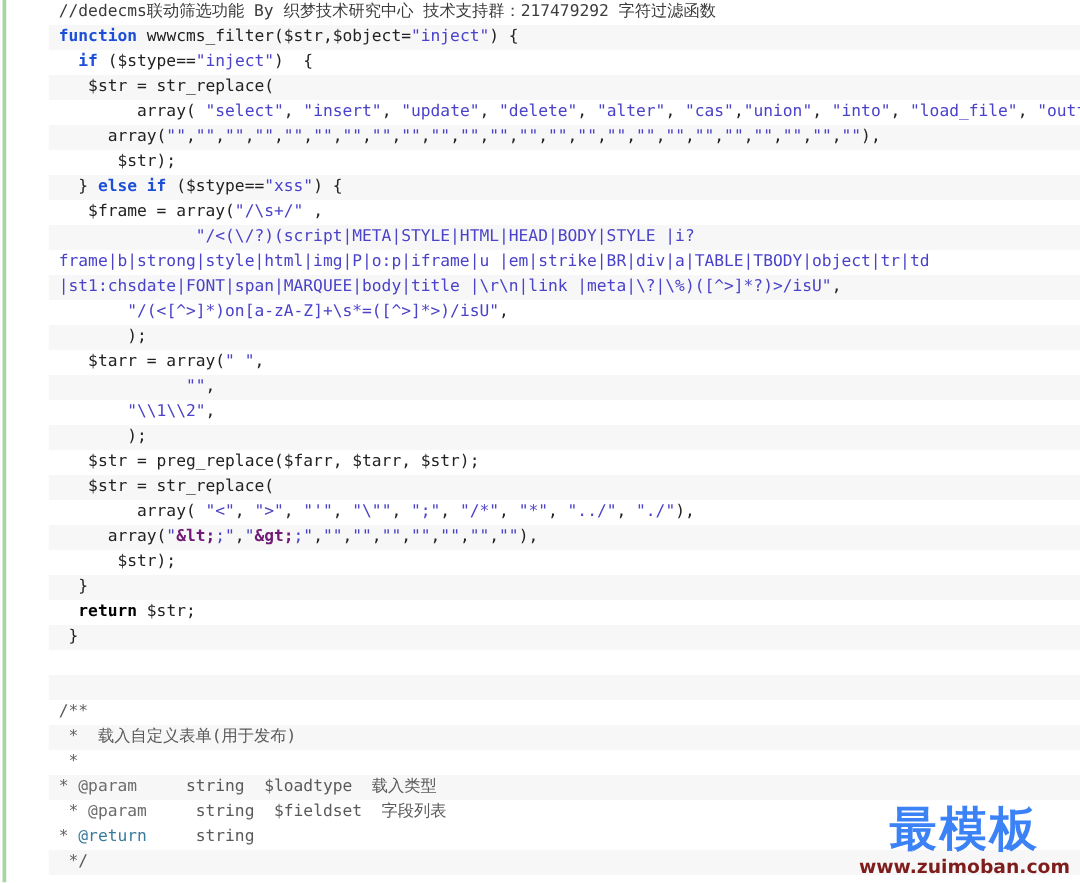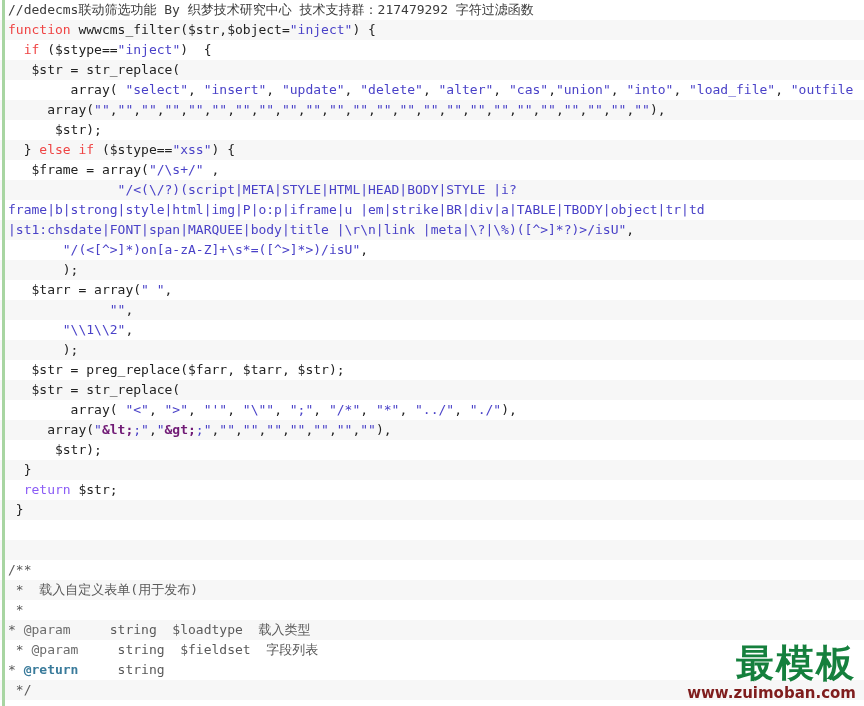--- a/index.html
+++ b/index.html
@@ -45,55 +45,55 @@
     height: 20px;
     line-height: 20px;
     white-space: pre;
     font-family: "DejaVu Sans Mono", "Liberation Mono", monospace;
     font-size: 13px;
     color: #222222;
     padding-left: 8px;
     box-sizing: border-box;
     overflow: hidden;
     background: #ffffff;
+    margin-left: 39px;
   }
   .code-line.alt {
     background: #f7f7f7;
   }
 
   
   .tok-comment  { color: #3c3c3c; }
   .tok-doc      { color: #5a5a5a; }
   .tok-doctag   { color: #6c6c6c; }
-  .tok-doctag-b { color: #3a7b9b; font-weight: bold; }
-  .tok-kw       { color: #ef4444; font-weight: normal; }
-  .tok-kw2      { color: #8b5cf6; font-weight: normal; }
+  .tok-doctag-b { color: #3a7b9b; font-weight: normal; }
+  .tok-kw       { color: #1d4ed8; font-weight: bold; }
+  .tok-kw2      { color: #000000; font-weight: bold; }
   .tok-str      { color: #4a42c8; }
   .tok-ent      { color: #701a75; font-weight: bold; }
   .tok-plain    { color: #222222; }
 
   
   #watermark {
     position: absolute;
     right: 8px;
     bottom: 4px;
     z-index: 6;
     text-align: center;
     pointer-events: none;
     user-select: none;
   }
   #watermark .wm-cn {
     font-family: "DejaVu Sans", "Liberation Sans", sans-serif;
     font-size: 38px;
     font-weight: bold;
-    color: #15803d;
+    color: #3b82f6;
     letter-spacing: 2px;
     line-height: 42px;
     display: block;
-    text-align: right;
   }
   #watermark .wm-url {
     font-family: "DejaVu Sans", "Liberation Sans", sans-serif;
     font-size: 15px;
     font-weight: bold;
     color: #7f1d1d;
     letter-spacing: 0px;
     line-height: 18px;
     display: block;
   }

